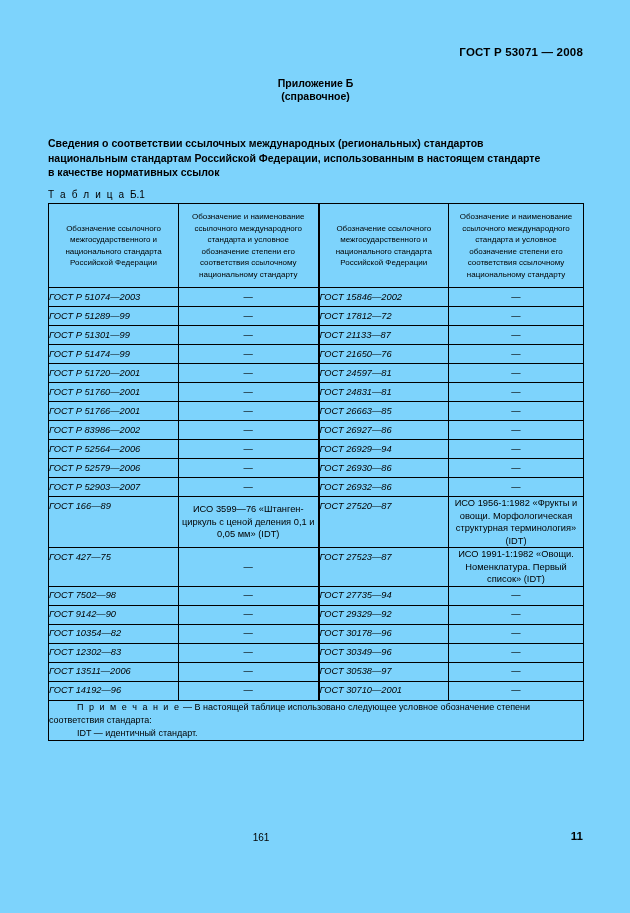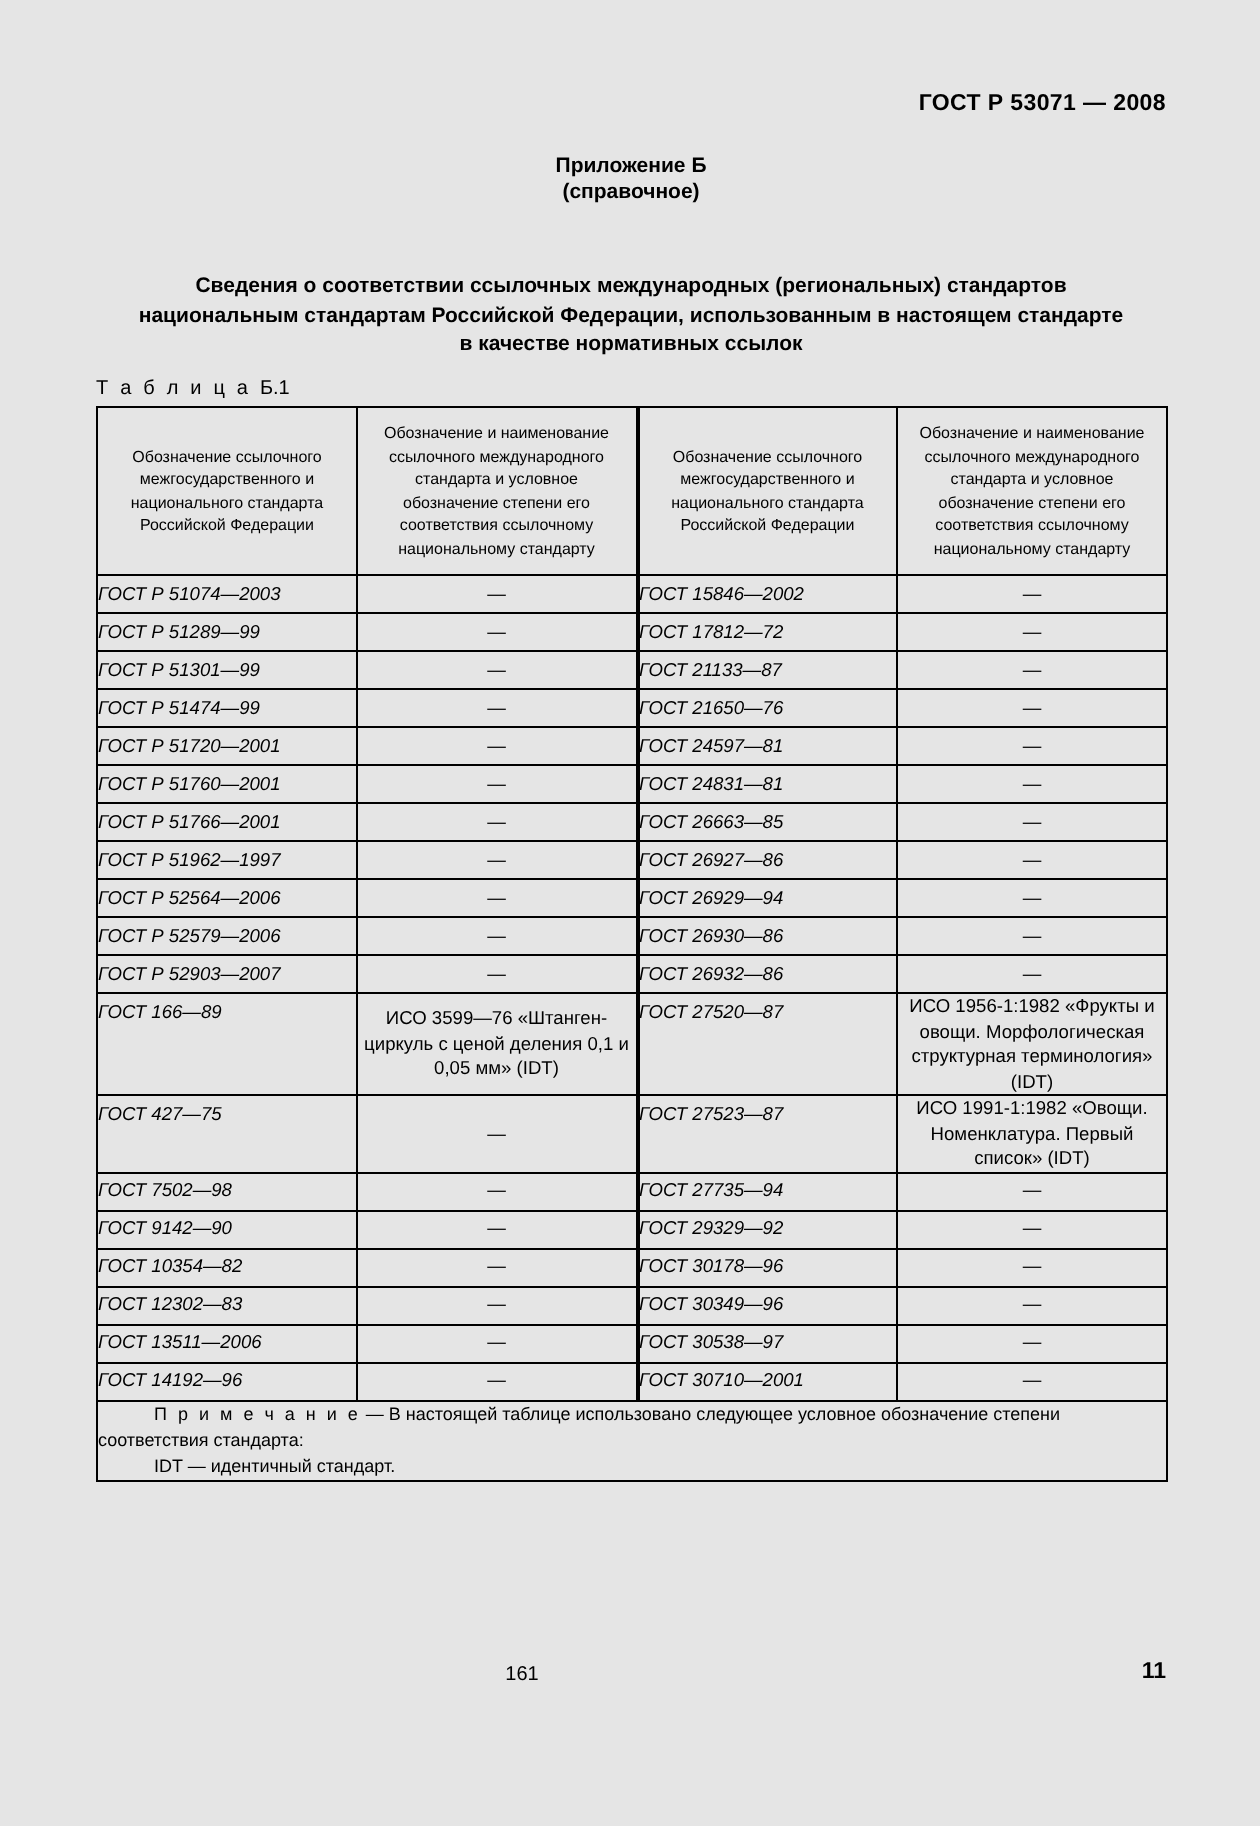--- a/index.html
+++ b/index.html
@@ -10,21 +10,21 @@
   }
   body {
     font-family: "Liberation Sans", "DejaVu Sans", sans-serif;
     color: #000000;
     -webkit-font-smoothing: none;
   }
   .page {
     position: relative;
     width: 630px;
     height: 913px;
-    background: #e5e5e5;
+    background: #7dd3fc;
     box-sizing: border-box;
     overflow: hidden;
   }
 
   
   .doc-header {
     position: absolute;
     top: 46px;
     right: 47px;
     font-size: 11.5px;
@@ -50,21 +50,21 @@
     font-size: 10.5px;
     font-weight: bold;
     line-height: 13px;
   }
 
   .annex-heading {
     position: absolute;
     top: 136px;
     left: 48px;
     width: 535px;
-    text-align: center;
+    text-align: left;
     font-size: 10.5px;
     font-weight: bold;
     line-height: 14.5px;
   }
 
   
   .table-caption {
     position: absolute;
     top: 189px;
     left: 48px;
@@ -267,21 +267,21 @@
             <td class="std">ГОСТ 24831—81</td>
             <td class="dash">—</td>
           </tr>
           <tr>
             <td class="std">ГОСТ Р 51766—2001</td>
             <td class="dash sep-left">—</td>
             <td class="std">ГОСТ 26663—85</td>
             <td class="dash">—</td>
           </tr>
           <tr>
-            <td class="std">ГОСТ Р 51962—1997</td>
+            <td class="std">ГОСТ Р 83986—2002</td>
             <td class="dash sep-left">—</td>
             <td class="std">ГОСТ 26927—86</td>
             <td class="dash">—</td>
           </tr>
           <tr>
             <td class="std">ГОСТ Р 52564—2006</td>
             <td class="dash sep-left">—</td>
             <td class="std">ГОСТ 26929—94</td>
             <td class="dash">—</td>
           </tr>

